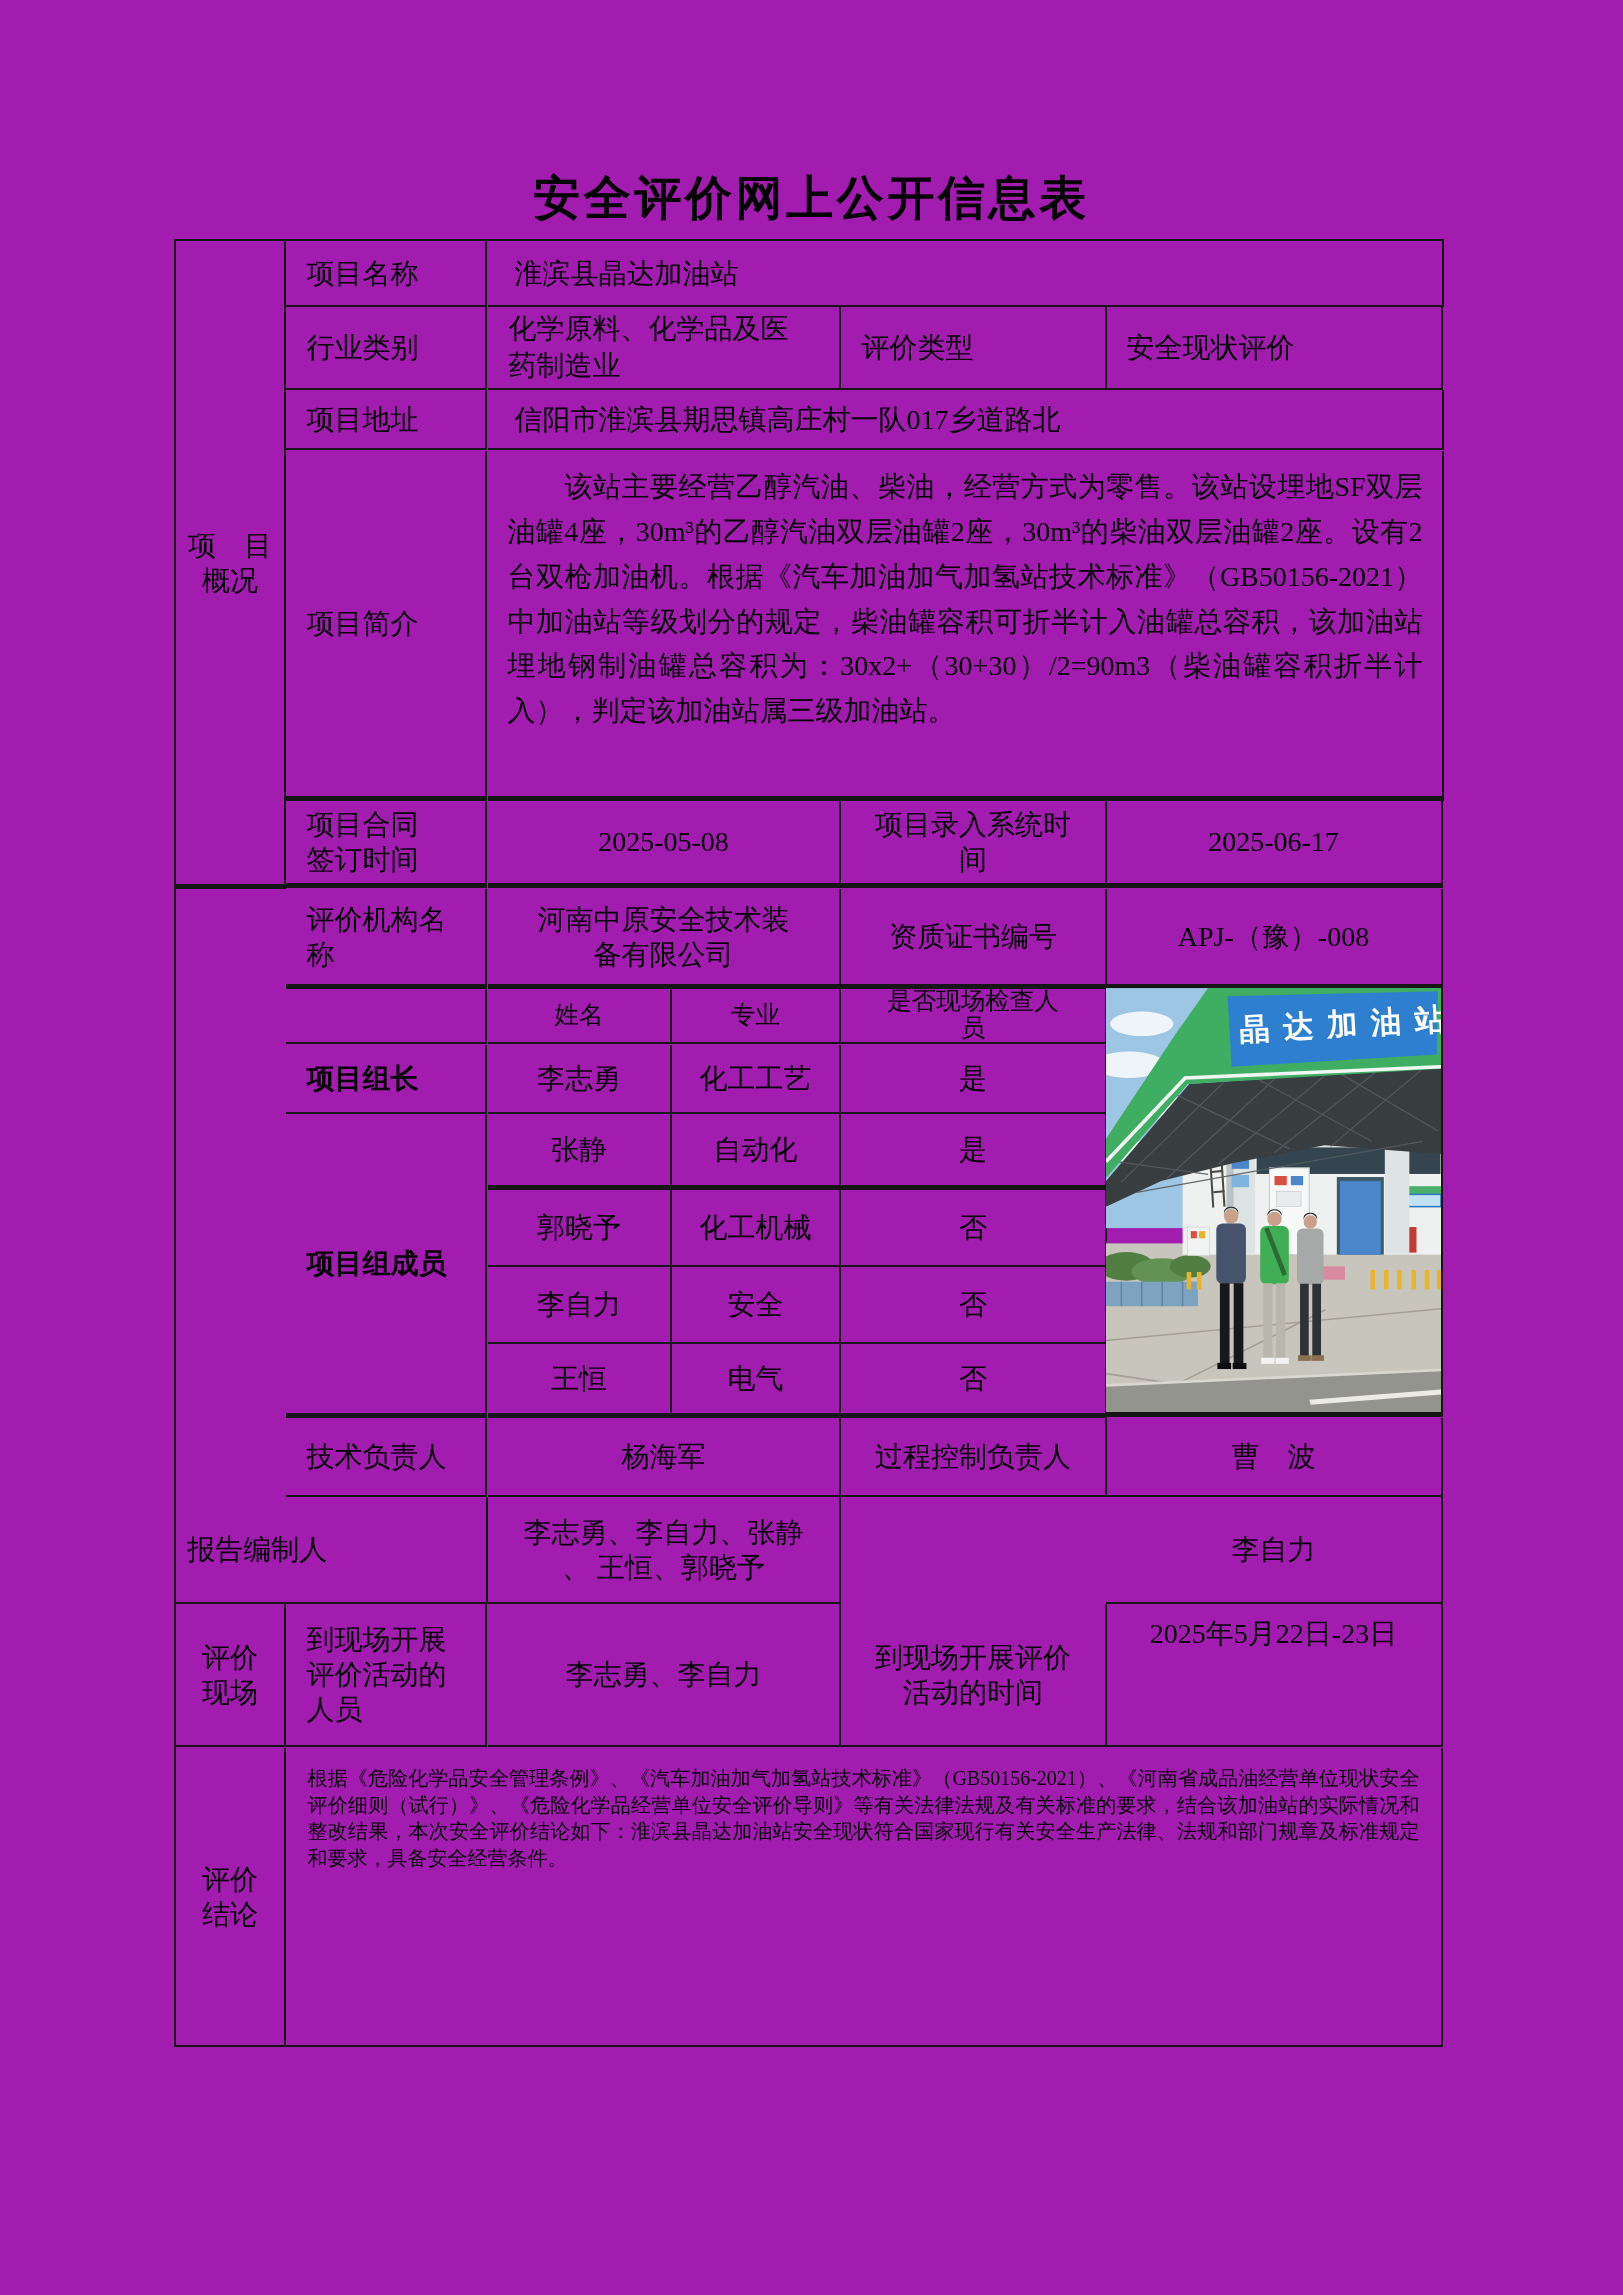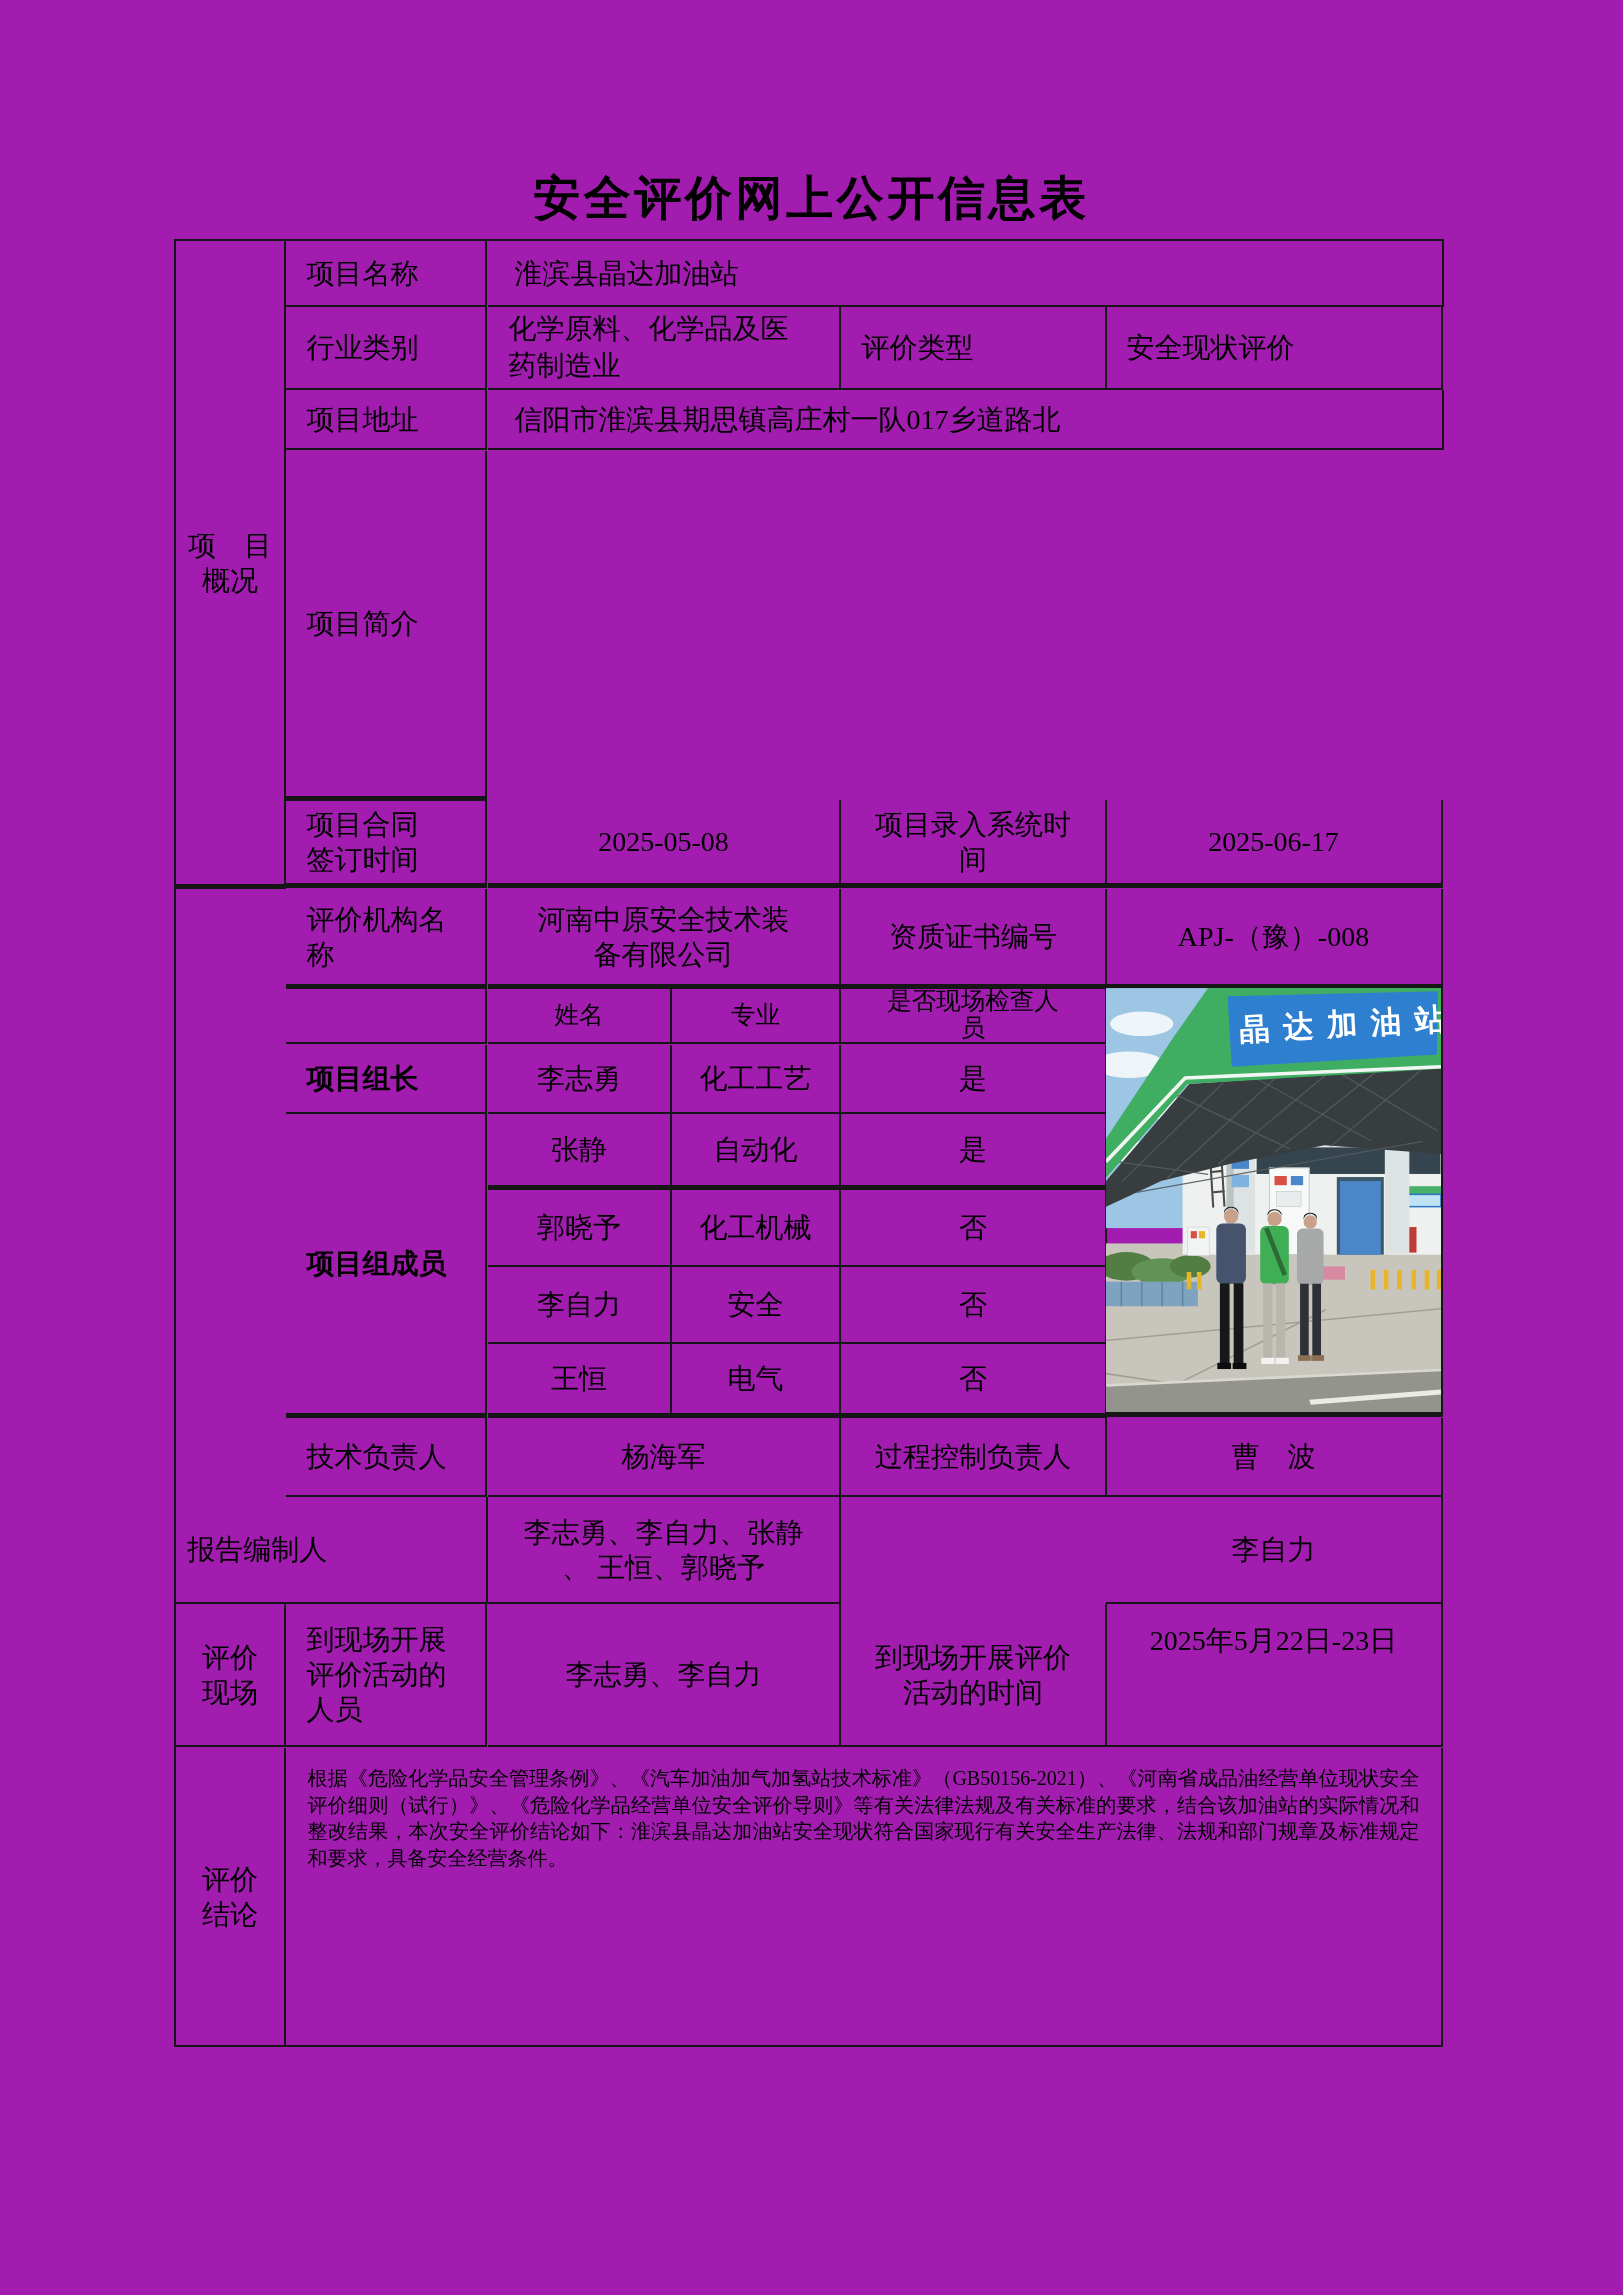--- a/index.html
+++ b/index.html
@@ -16,21 +16,21 @@
   .pl50{padding-left:26.6px;}
   .pl20{padding-left:11.2px;}
   .bold{font-weight:700;}
   .thick{border-bottom-width:5.1px;}
   .hdr{font-size:24.5px;line-height:1.1;padding:0 5.1px;}
   .para{display:block;align-items:flex-start;white-space:normal;text-align:justify;
         padding:14.3px 19.4px 0 19.4px;font-size:28px;line-height:1.6;}
   .indent{text-indent:57px;}
   .para2{display:block;white-space:normal;text-align:justify;
          padding:17.4px 21.5px 0 21.5px;font-size:20px;line-height:1.32;}
-  .topC{align-items:flex-start;padding-top:19px;}
+  .topC{align-items:flex-start;padding-top:12px;}
   .photo{padding:0;border-bottom-width:5.1px;}
   .photo svg{display:block;}
 </style>
 </head>
 <body>
 
 <div class="page">
 
   <div class="title">安全评价网上公开信息表</div>
 
@@ -49,20 +49,21 @@
     <div class="c l" style="left:110px;top:66px;width:201px;height:83px;">行业类别</div>
     <div class="c l" style="left:312px;top:66px;width:353px;height:83px;line-height:1.3;">化学原料、化学品及医
 药制造业</div>
     <div class="c l" style="left:665px;top:66px;width:266px;height:83px;">评价类型</div>
     <div class="c l" style="left:930px;top:66px;width:337px;height:83px;">安全现状评价</div>
 
     <div class="c l" style="left:110px;top:149px;width:201px;height:60px;">项目地址</div>
     <div class="c l pl50" style="left:312px;top:149px;width:956px;height:60px;">信阳市淮滨县期思镇高庄村一队017乡道路北</div>
 
     <div class="c l thick" style="left:110px;top:210px;width:201px;height:350px;">项目简介</div>
+    <div class="c para indent thick" style="left:312px;top:210px;width:956px;height:350px;">该站主要经营乙醇汽油、柴油，经营方式为零售。该站设埋地SF双层油罐4座，30m³的乙醇汽油双层油罐2座，30m³的柴油双层油罐2座。设有2台双枪加油机。根据《汽车加油加气加氢站技术标准》（GB50156-2021）中加油站等级划分的规定，柴油罐容积可折半计入油罐总容积，该加油站埋地钢制油罐总容积为：30x2+（30+30）/2=90m3（柴油罐容积折半计入），判定该加油站属三级加油站。</div>
 
     <div class="c l thick" style="left:110px;top:559px;width:201px;height:88px;">项目合同
 签订时间</div>
     <div class="c thick" style="left:312px;top:559px;width:353px;height:88px;">2025-05-08</div>
     <div class="c thick" style="left:665px;top:559px;width:266px;height:88px;">项目录入系统时
 间</div>
     <div class="c thick" style="left:930px;top:559px;width:337px;height:88px;">2025-06-17</div>
 
     <div class="c l thick" style="left:110px;top:648px;width:201px;height:100px;">评价机构名
 称</div>

